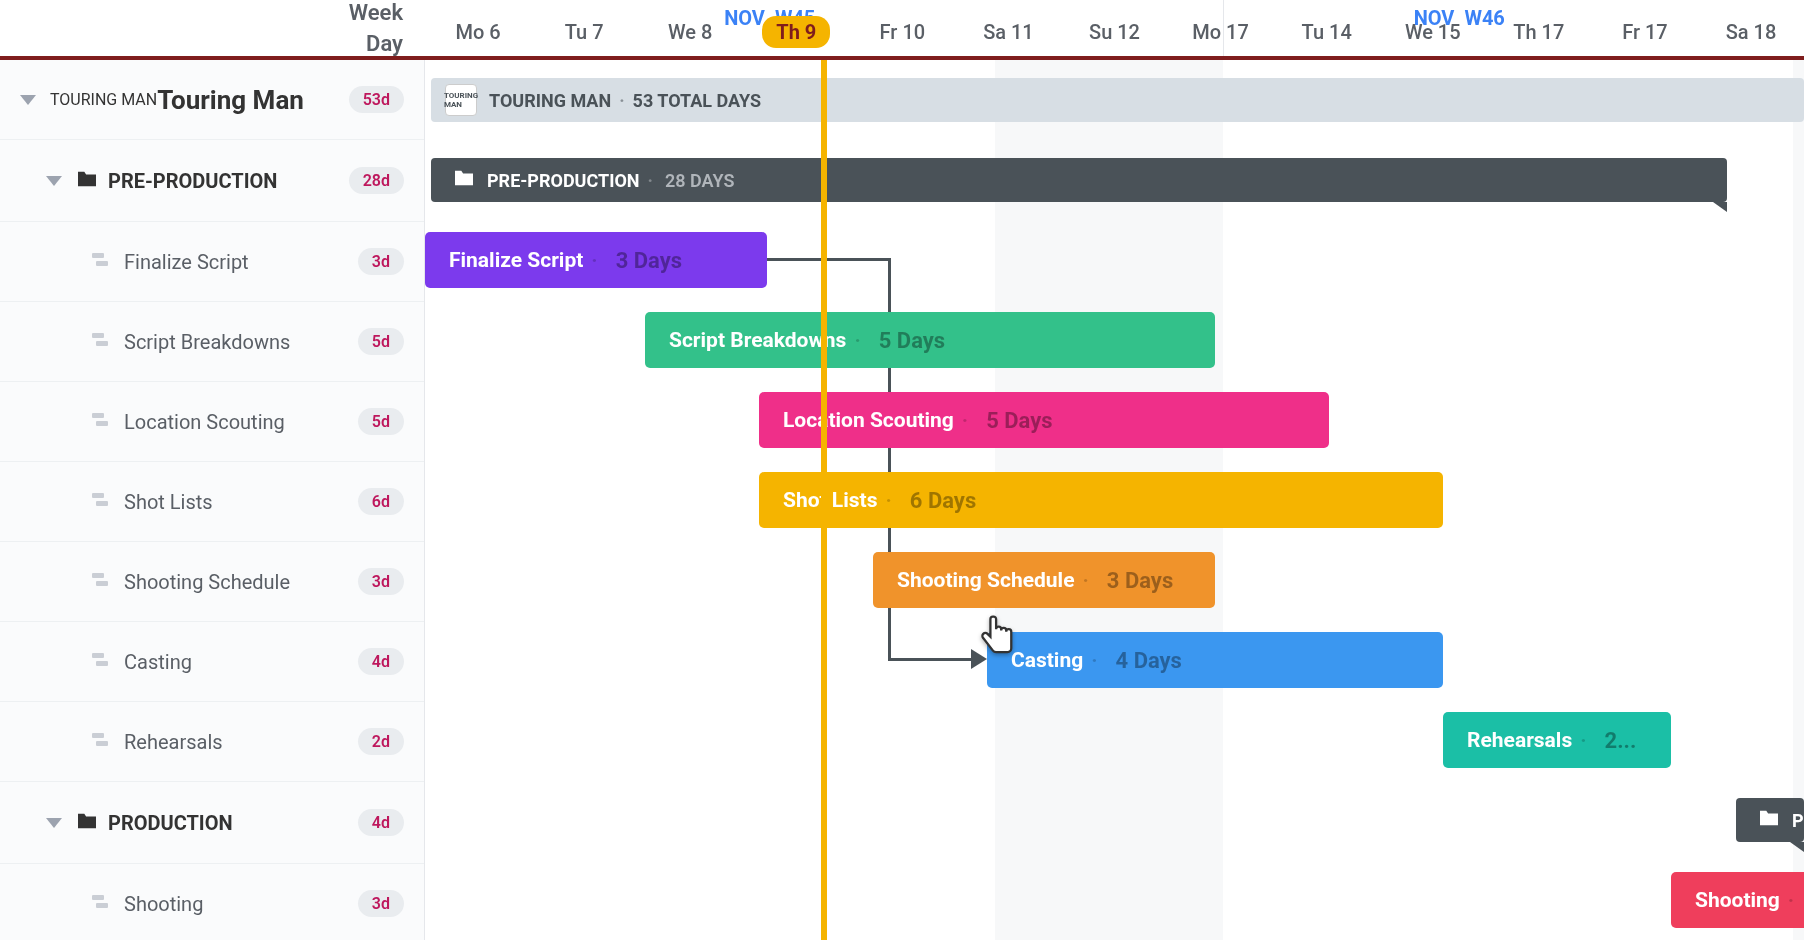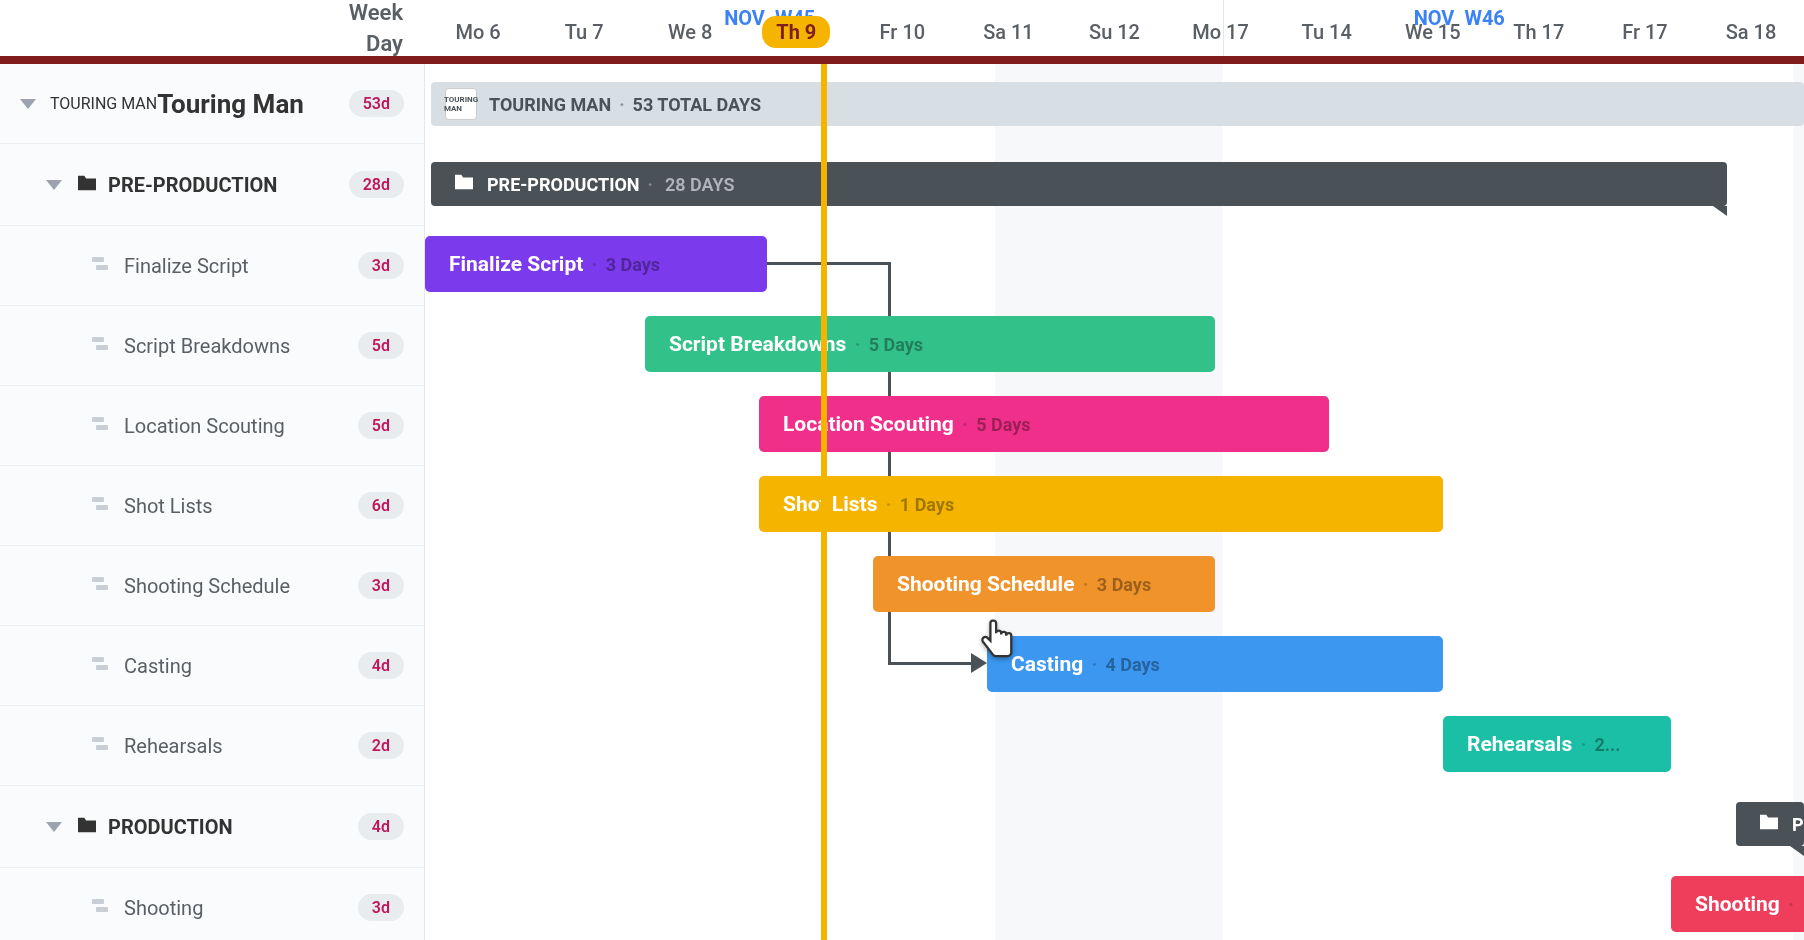--- a/index.html
+++ b/index.html
@@ -1,21 +1,21 @@
 <!DOCTYPE html>
 <html><head>
 <meta charset="utf-8">
 <style>
 * { margin: 0; padding: 0; box-sizing: border-box; }
 body { font-family: -apple-system, BlinkMacSystemFont, "Segoe UI", Roboto, Helvetica, Arial, sans-serif; background: #fff; color: #333; overflow: hidden; width: 1804px; height: 940px; position: relative; }
 
 .app { display: flex; flex-direction: column; height: 100%; }
 
 
-.header { display: flex; border-bottom: 8px solid #7f1d1d; height: 82px; background: #fff; }
+.header { display: flex; border-bottom: 4px solid #7f1d1d; height: 82px; background: #fff; }
 .header-left { width: 425px; display: flex; flex-direction: column; align-items: flex-end; justify-content: center; padding-right: 22px; color: #5a5f66; font-weight: 600; font-size: 22px; gap: 6px; }
 .header-right { flex: 1; position: relative; }
 .week-row { height: 32px; display: flex; position: absolute; top: 6px; left:0; right:0; }
 .week-cell { width: 798px; text-align: center; font-weight: 700; font-size: 20px; color:#333; }
 .week-nov { color: #3b82f6; }
 .week-w { color: #3b82f6; margin-top: 20px; }
 .day-row { position:absolute; bottom: 8px; left:0; right:0; display:flex; height: 32px; align-items:center; }
 .day-cell { width: 114px; text-align: center; color: #5a5f66; font-size: 20px; font-weight: 500; }
 .day-current { display:inline-block; background: #f5b400; color: #7f1d1d; padding: 4px 14px; border-radius: 14px; font-weight: 700; }
 .week-divider { position:absolute; top:0; bottom:0; width:1px; background:#e5e7eb; }
@@ -39,21 +39,21 @@
 .tl-grid { position:absolute; top:0; bottom:0; left:0; right:0; }
 .tl-col { position:absolute; top:0; bottom:0; width:114px; }
 .tl-col.weekend { background:#f7f8f9; }
 .tl-today-line { position:absolute; top:0; bottom:0; width:6px; background:#f5b400; z-index:3; }
 .bar-project { position:absolute; height:44px; background:#d7dee4; border-radius:4px; display:flex; align-items:center; padding:0 14px; color:#4a5258; font-weight:700; font-size:18px; z-index:2; }
 .bar-project .proj-icon { width:32px; height:32px; background:#fff; border:1px solid #ccc; border-radius:4px; margin-right:12px; display:flex; align-items:center; justify-content:center; font-size:8px; font-weight:700; }
 .bar-section { position:absolute; height:44px; background:#4a5258; border-radius:4px; display:flex; align-items:center; padding:0 22px; color:#fff; font-weight:700; font-size:18px; z-index:2; }
 .bar-section::after { content:''; position:absolute; bottom:-10px; right:0; width:0; height:0; border-right:14px solid #4a5258; border-left:14px solid transparent; border-bottom:10px solid transparent; }
 .bar-section .sec-days { color:#b0b5ba; font-weight:600; margin-left:4px; }
 .bar-task { position:absolute; height:56px; border-radius:5px; display:flex; align-items:center; padding:0 24px; color:#fff; font-weight:700; font-size:21px; z-index:2; cursor:grab; }
-.bar-task .task-days { color:rgba(0,0,0,0.35); font-weight:700; font-size:18px; }
+.bar-task .task-days { color:rgba(0,0,0,0.35); font-weight:700; margin-left:10px; font-size:22px; }
 
 .dep-line { position:absolute; border:3px solid #4a5258; z-index:1; }
 .dep-arrow { position:absolute; width:0; height:0; border-top:10px solid transparent; border-bottom:10px solid transparent; border-left:16px solid #4a5258; z-index:1; }
 
 .cursor-hand { position:absolute; width:42px; height:48px; z-index:20; }
 .cursor-hand svg { filter: drop-shadow(0 2px 2px rgba(0,0,0,0.3)); }
 
 .sep-dot { margin: 0 8px; opacity:0.55; }
 </style>
 </head>
@@ -226,21 +226,21 @@
             <span class="task-days">5 Days</span>
           </div>
           <div class="bar-task" style="left: 334px; width: 570px; top: 332px; background: rgb(239, 47, 137);">
             <span>Location Scouting</span>
             <span class="sep-dot" style="color:rgba(0,0,0,0.35)">·</span>
             <span class="task-days">5 Days</span>
           </div>
           <div class="bar-task" style="left: 334px; width: 684px; top: 412px; background: rgb(245, 180, 0);">
             <span>Shot Lists</span>
             <span class="sep-dot" style="color:rgba(0,0,0,0.35)">·</span>
-            <span class="task-days">1 Days</span>
+            <span class="task-days">6 Days</span>
           </div>
           <div class="bar-task" style="left: 448px; width: 342px; top: 492px; background: rgb(240, 147, 43);">
             <span>Shooting Schedule</span>
             <span class="sep-dot" style="color:rgba(0,0,0,0.35)">·</span>
             <span class="task-days">3 Days</span>
           </div>
           <div class="bar-task" style="left: 562px; width: 456px; top: 572px; background: rgb(59, 151, 240);">
             <span>Casting</span>
             <span class="sep-dot" style="color:rgba(0,0,0,0.35)">·</span>
             <span class="task-days">4 Days</span>

